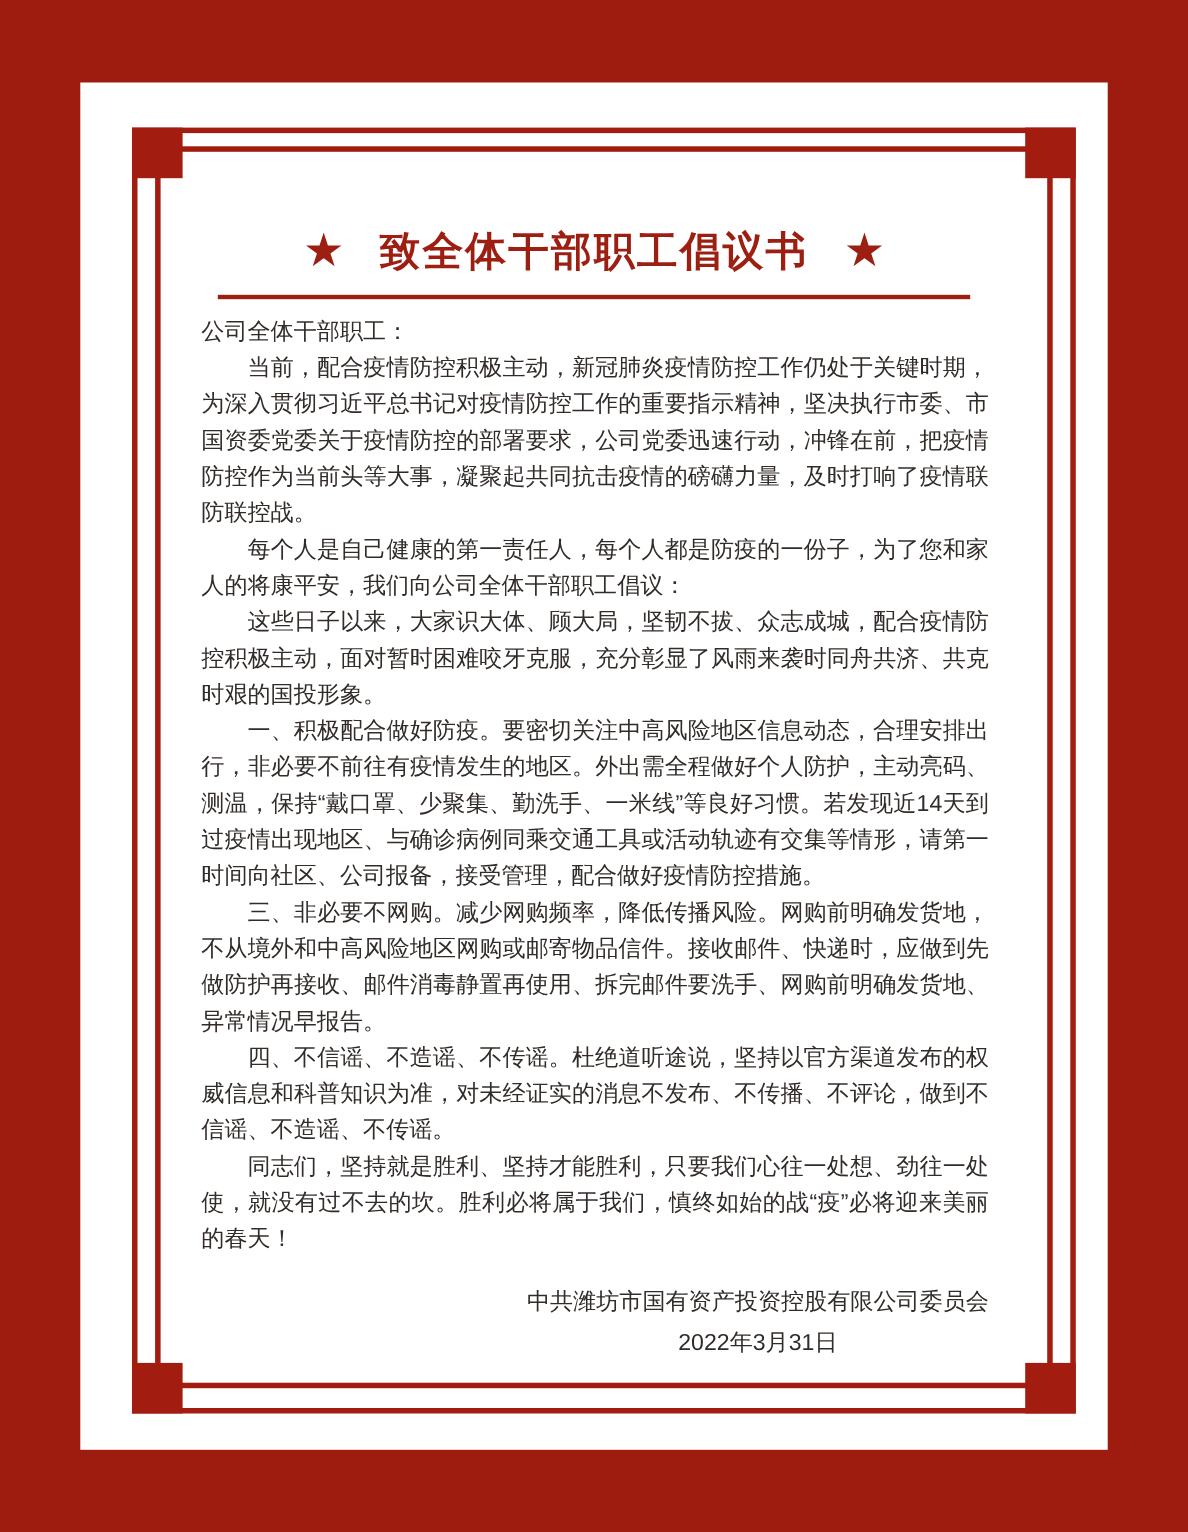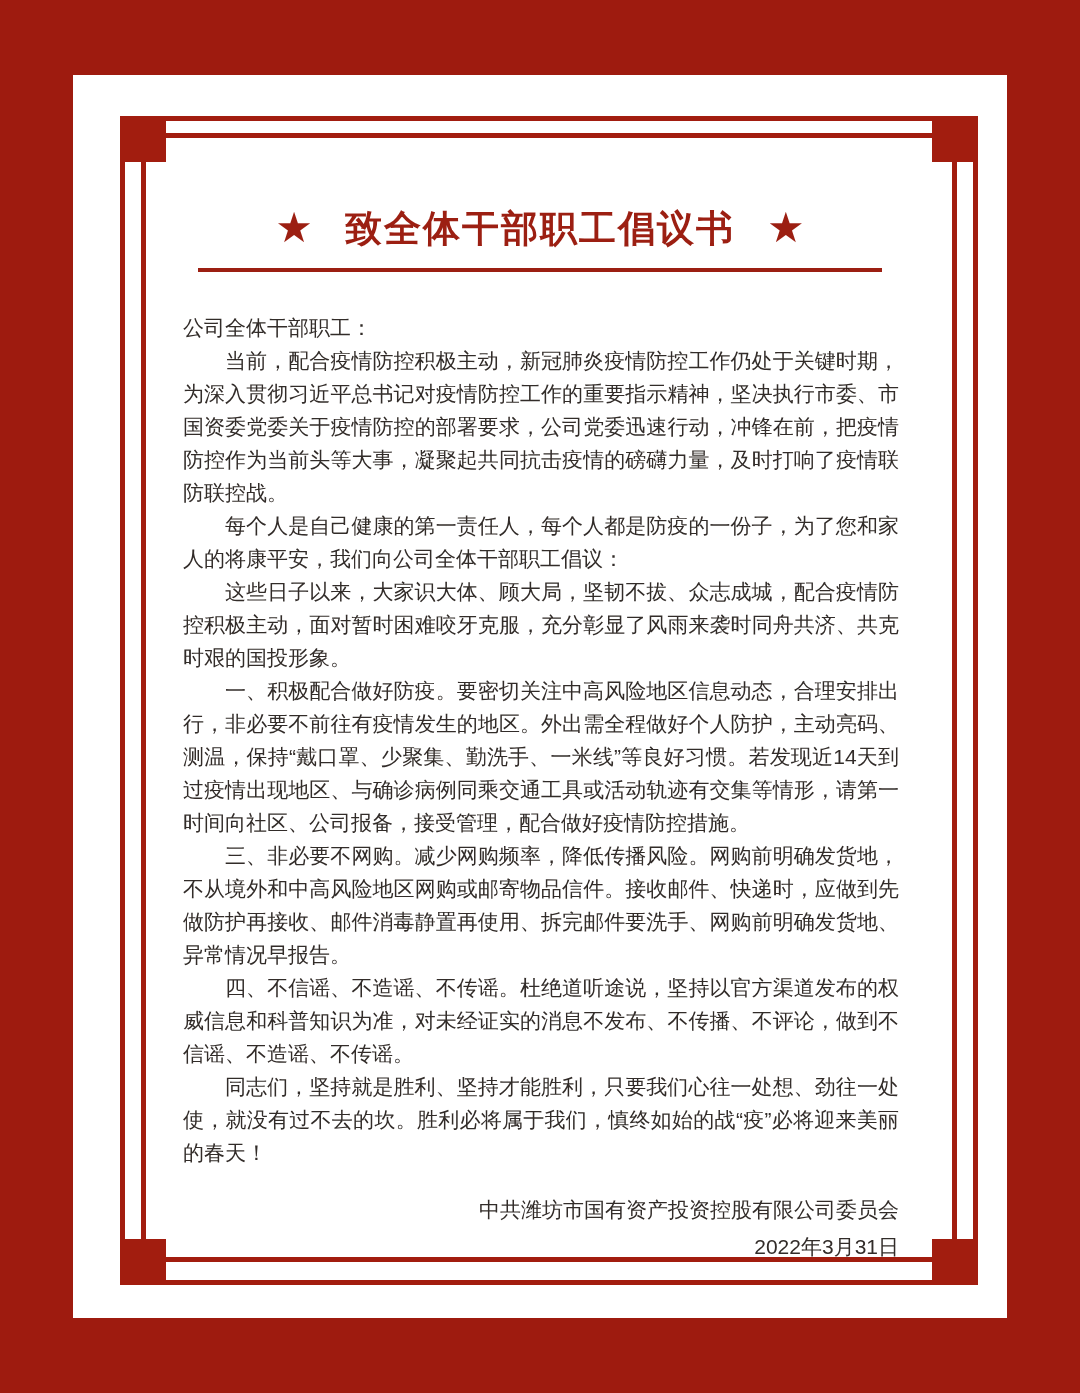--- a/index.html
+++ b/index.html
@@ -36,29 +36,29 @@
   .title{
     margin:0;font-size:37px;line-height:1;font-weight:bold;
     color:var(--c-title);letter-spacing:2px;white-space:nowrap;
   }
   .star{font-size:42px;line-height:1;color:var(--c-title);}
   .title-rule{
     position:absolute;top:193px;left:50%;transform:translateX(-50%);
     width:684px;height:4px;background:var(--c-title);
   }
   .body-text{
-    position:absolute;left:110px;top:236px;width:716px;
+    position:absolute;left:110px;top:210px;width:716px;
     font-size:21px;line-height:33px;color:var(--c-text);
     text-align:justify;
   }
   .body-text p{margin:0;}
   .para{text-indent:2em;}
   .signature{
     margin-top:22px;margin-left:auto;width:fit-content;
-    text-align:right;line-height:37px;
+    text-align:center;line-height:37px;
   }
 </style>
 </head>
 <body>
 
 <div class="canvas">
   <div class="page">
 
     <div class="frame frame-outer"></div>
     <div class="frame frame-inner"></div>

